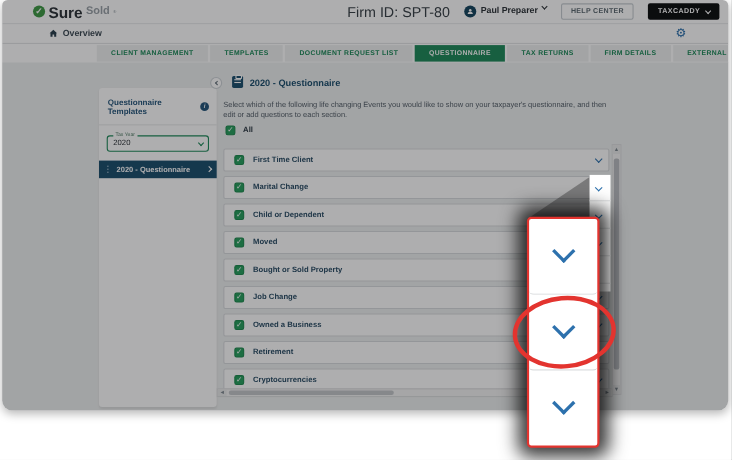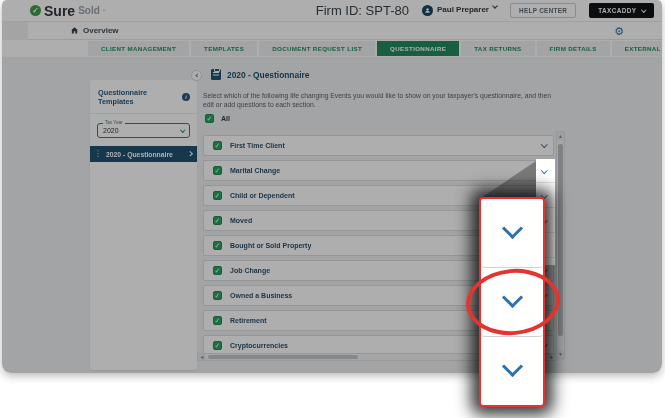--- a/index.html
+++ b/index.html
@@ -31,21 +31,21 @@
     border-right:1.4px solid #2d3338; border-bottom:1.4px solid #2d3338; transform:rotate(45deg); }
   .btn-help { border:1px solid #c6ccd1; border-radius:2px; color:#5d6a72; background:#fff;
     font-size:6.4px; font-weight:bold; letter-spacing:.3px; padding:3px 8px; }
   .btn-taxcaddy { background:#0d0f10; color:#fff; border-radius:2px; font-size:6.4px;
     font-weight:bold; letter-spacing:.4px; padding:4px 9px; display:flex; align-items:center; gap:5px; }
   .btn-taxcaddy .chev { border-color:#fff; width:3.5px; height:3.5px; margin-top:-2px; }
   .user .chev { margin-top:-1px; }
 
   
   .nav { position:absolute; left:0; top:22px; right:0; height:18px; background:#fff;
-    border-bottom:1px solid #e3e5e6; display:flex; align-items:center; gap:34px; padding-left:42px;margin-left:26px; }
+    border-bottom:1px solid #e3e5e6; display:flex; align-items:center; gap:34px; padding-left:42px; }
   .nav-item { display:flex; align-items:center; gap:4px; height:100%; position:relative; }
   .nav-item svg { width:9px; height:9px; }
   .nav-label { font-size:8px; font-weight:bold; color:#3c4a54; }
   .nav-item.active .nav-label { color:#1f8a5a; }
   .nav-item.active::after { content:""; position:absolute; left:-2px; right:-2px; bottom:0;
     height:2px; background:#1f8a5a; }
   .admin-badge { width:9px; height:9px; background:#1f8a5a; border-radius:1.5px; position:relative; }
   .admin-badge::before { content:""; position:absolute; left:2px; right:2px; top:2px;
     height:1px; background:#fff; box-shadow:0 2.5px 0 #fff; }
   .gear { position:absolute; right:38px; top:2px; font-size:11px; color:#2d71ad; line-height:14px; }

